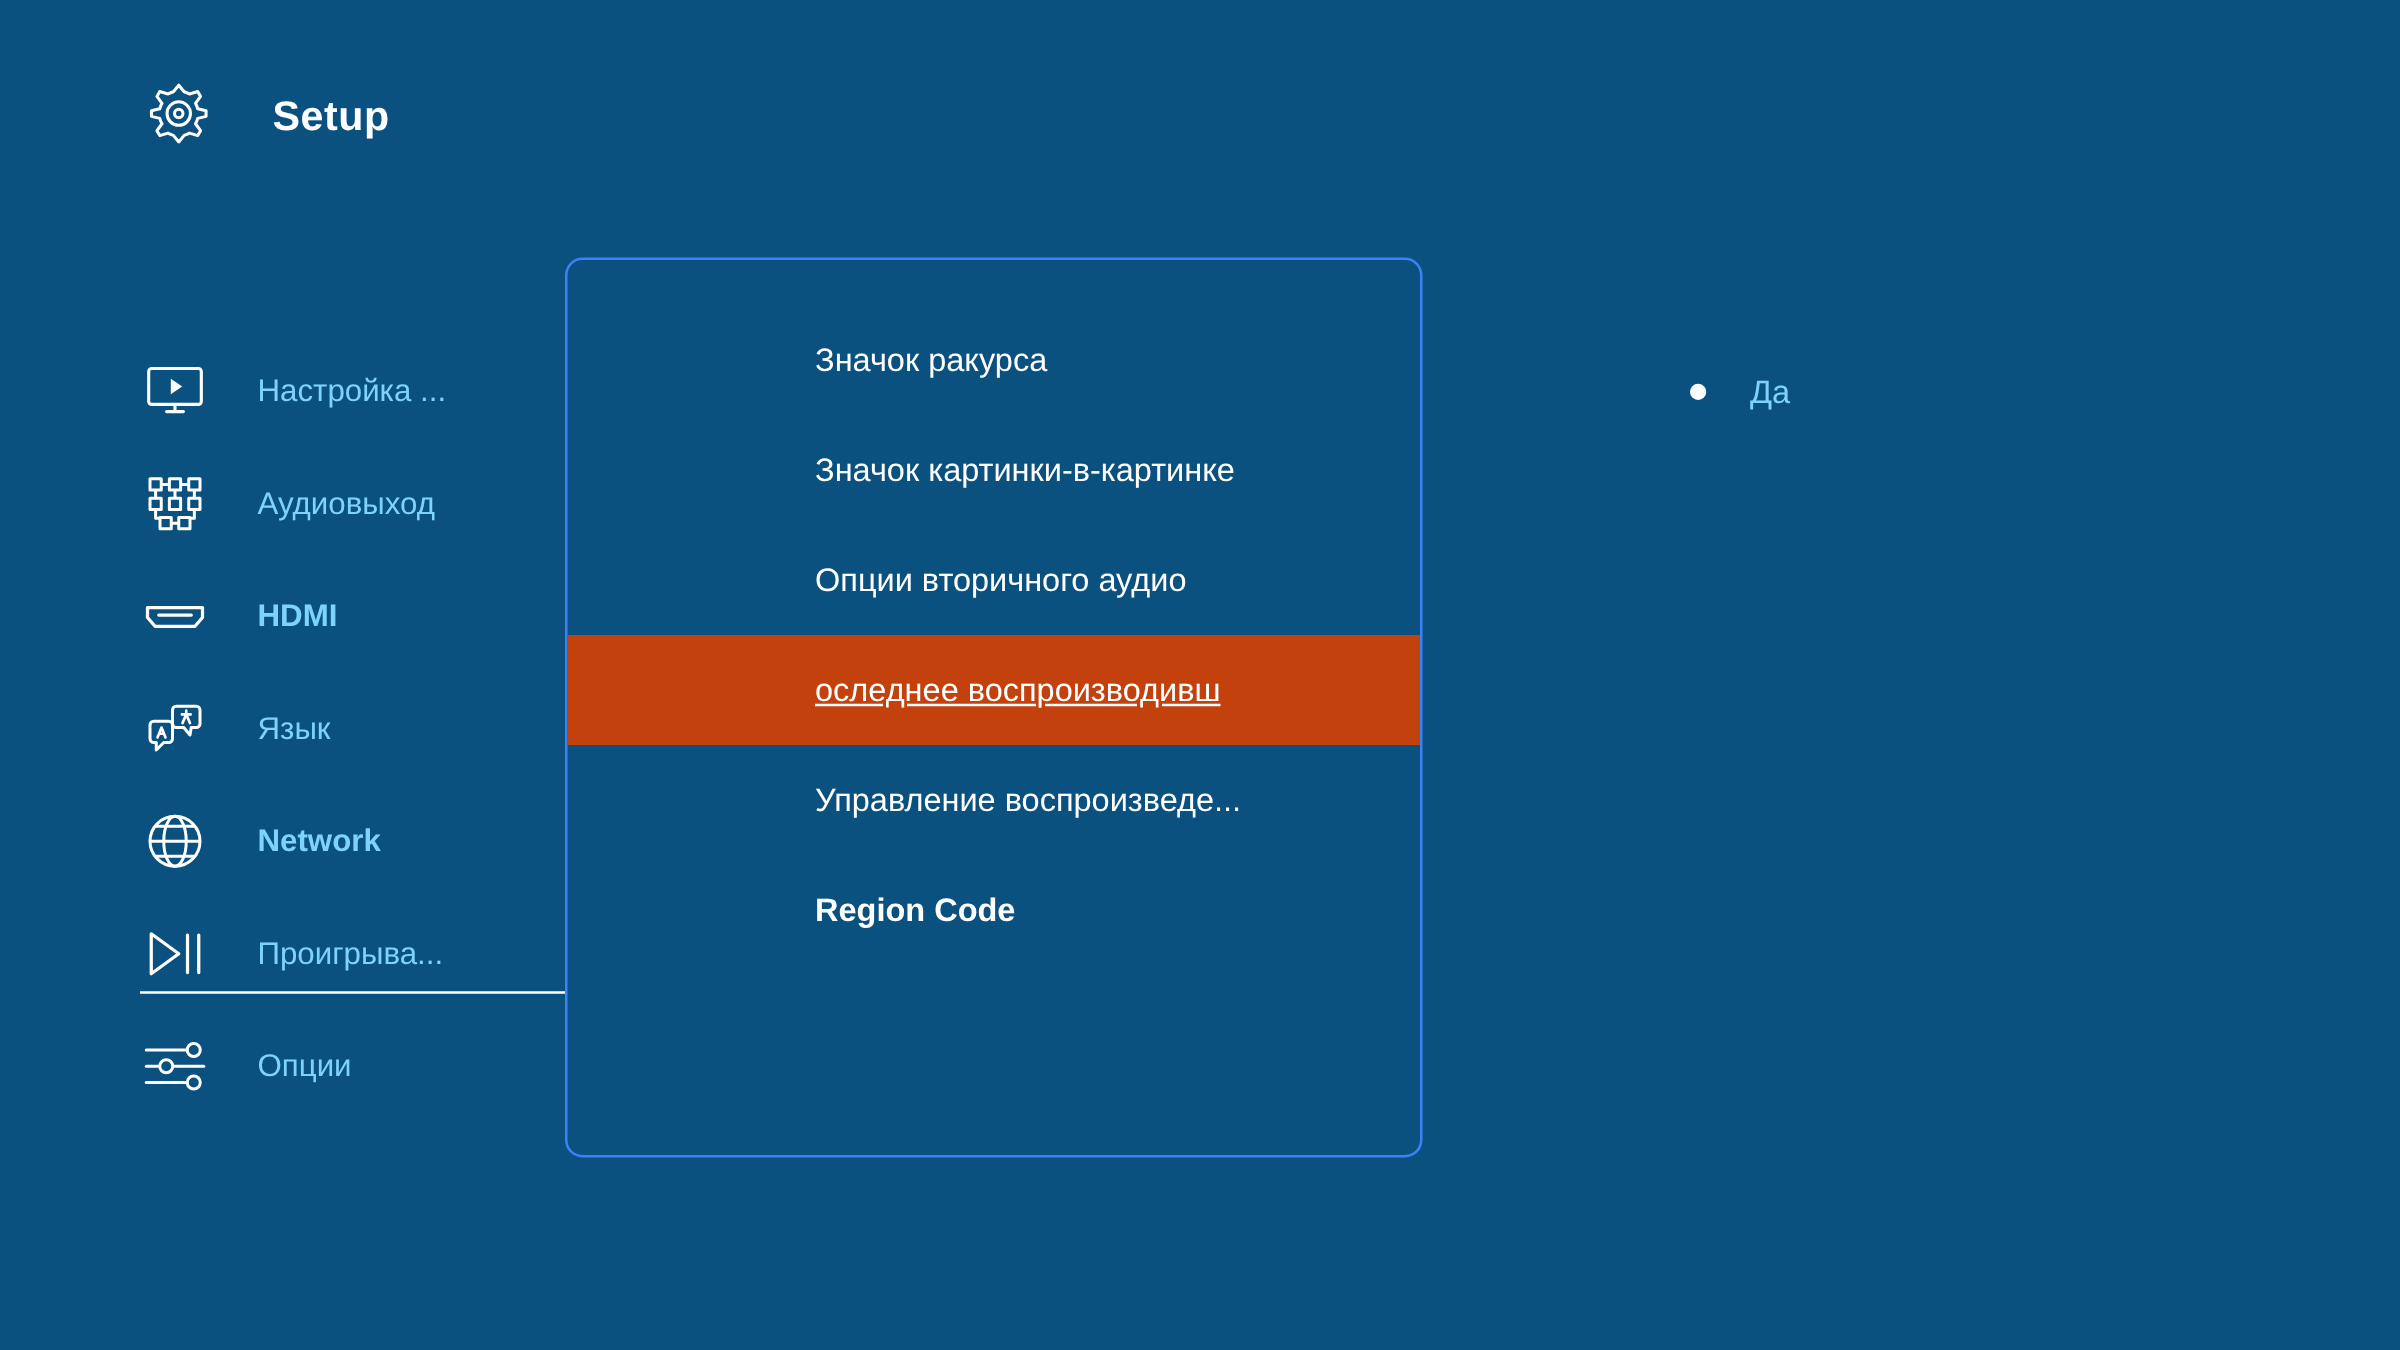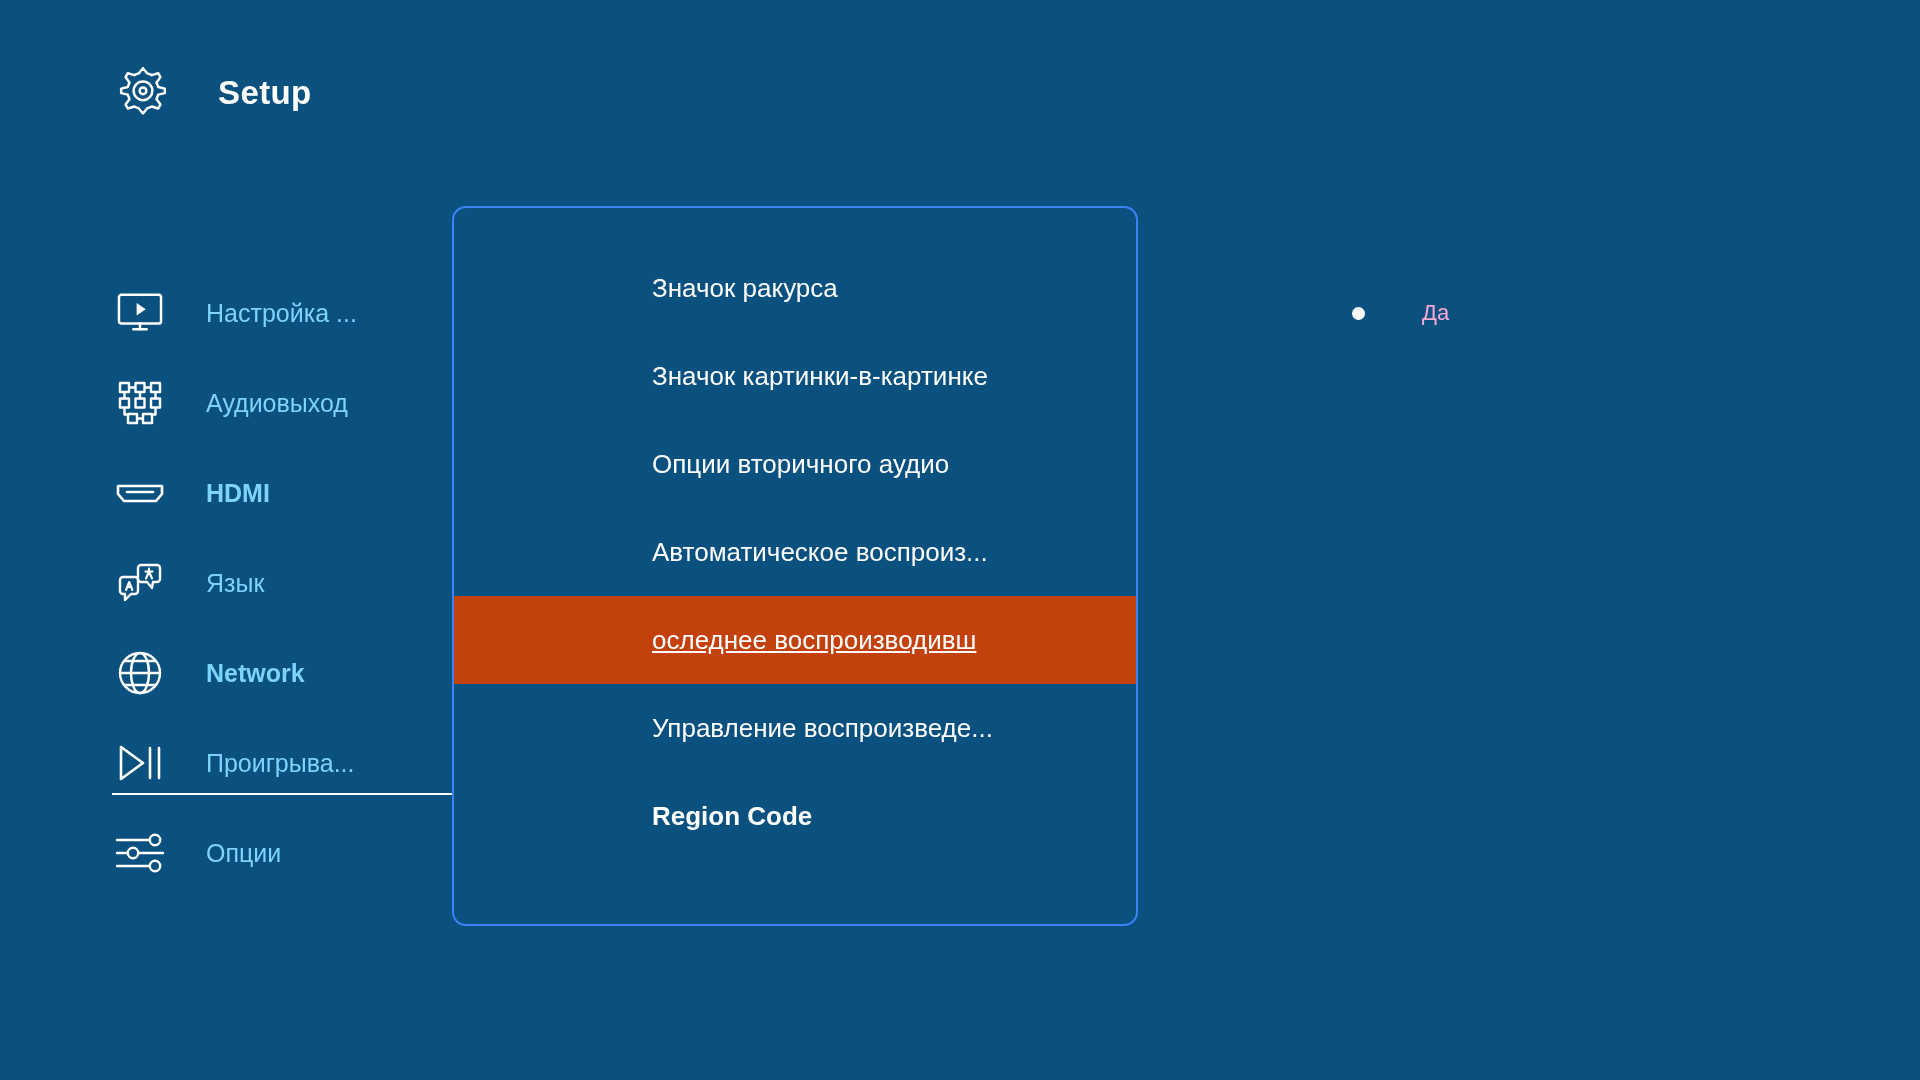--- a/index.html
+++ b/index.html
@@ -133,24 +133,24 @@
   }
   .opt-bullet .dot {
     width: 13px;
     height: 13px;
     border-radius: 50%;
     background: #ffffff;
     display: block;
   }
   .opt-bullet.empty .dot { background: transparent; }
   .opt-label {
-    font-size: 22px;
-    color: #f9a8d4;
+    font-size: 26px;
+    color: #7dd3fc;
     white-space: nowrap;
-    margin-left: 36px;
+    margin-left: 14px;
   }
 </style>
 </head>
 <body>
 
 <div id="header">
   <span class="gear-wrap">
     <svg width="60" height="60" viewBox="0 0 64 64" fill="none" stroke="#ffffff" stroke-width="2.6" stroke-linejoin="round" stroke-linecap="round">
       <path d="M32 5.5 l4.6 5.6 a22 22 0 0 1 4.6 1.9 l7-2.1 2.4 4.2 -4.3 5.9 a22 22 0 0 1 1.9 4.6 l7.1 1.7 v4.8 l-7.1 1.7 a22 22 0 0 1 -1.9 4.6 l4.3 5.9 -2.4 4.2 -7-2.1 a22 22 0 0 1 -4.6 1.9 L32 53.9 l-4.6-5.6 a22 22 0 0 1 -4.6-1.9 l-7 2.1 -2.4-4.2 4.3-5.9 a22 22 0 0 1 -1.9-4.6 L8.7 32.1 v-4.8 l7.1-1.7 a22 22 0 0 1 1.9-4.6 l-4.3-5.9 2.4-4.2 7 2.1 a22 22 0 0 1 4.6-1.9 Z"></path>
       <circle cx="32" cy="29.7" r="10"></circle>
@@ -258,23 +258,20 @@
   <div class="dlg-list">
     <div class="dlg-item">
       <span>Значок ракурса</span>
     </div>
     <div class="dlg-item">
       <span>Значок картинки-в-картинке</span>
     </div>
     <div class="dlg-item">
       <span>Опции вторичного аудио</span>
     </div>
-    <div class="dlg-item">
-      <span>Автоматическое воспроиз...</span>
-    </div>
     <div class="dlg-item selected">
       <span>оследнее воспроизводивш</span>
     </div>
     <div class="dlg-item">
       <span>Управление воспроизведе...</span>
     </div>
     <div class="dlg-item strong">
       <span>Region Code</span>
     </div>
   </div>

